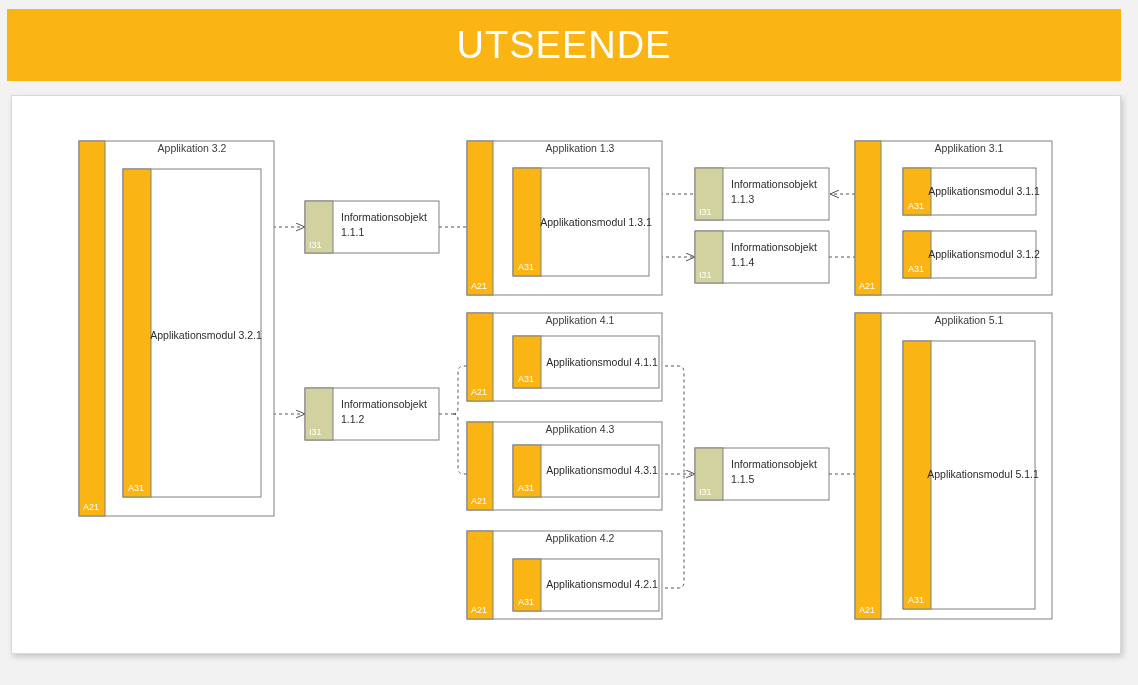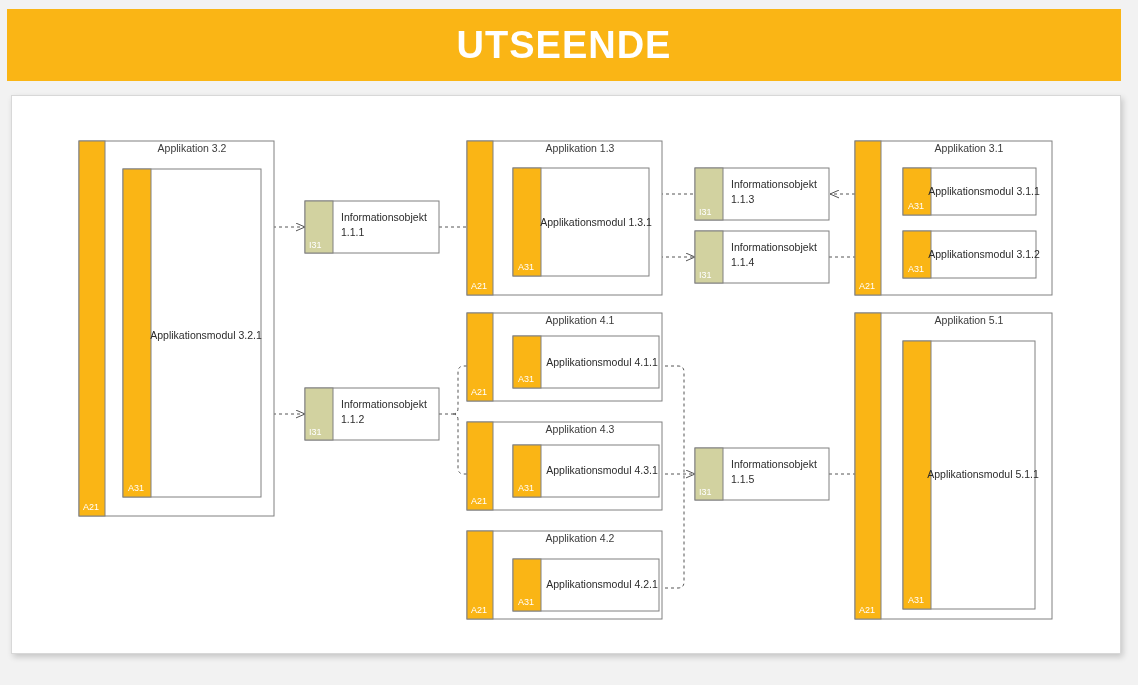--- a/index.html
+++ b/index.html
@@ -22,21 +22,21 @@
     width: 1114px;
     height: 72px;
     background: #fab515;
     display: flex;
     align-items: center;
     justify-content: center;
   }
   #header-title {
     color: #ffffff;
     font-size: 38px;
-    font-weight: bold;
+    font-weight: normal;
     letter-spacing: 1px;
     font-family: "Liberation Sans", sans-serif;
   }
   #canvas-card {
     position: absolute;
     left: 11px;
     top: 95px;
     width: 1108px;
     height: 557px;
     background: #ffffff;

